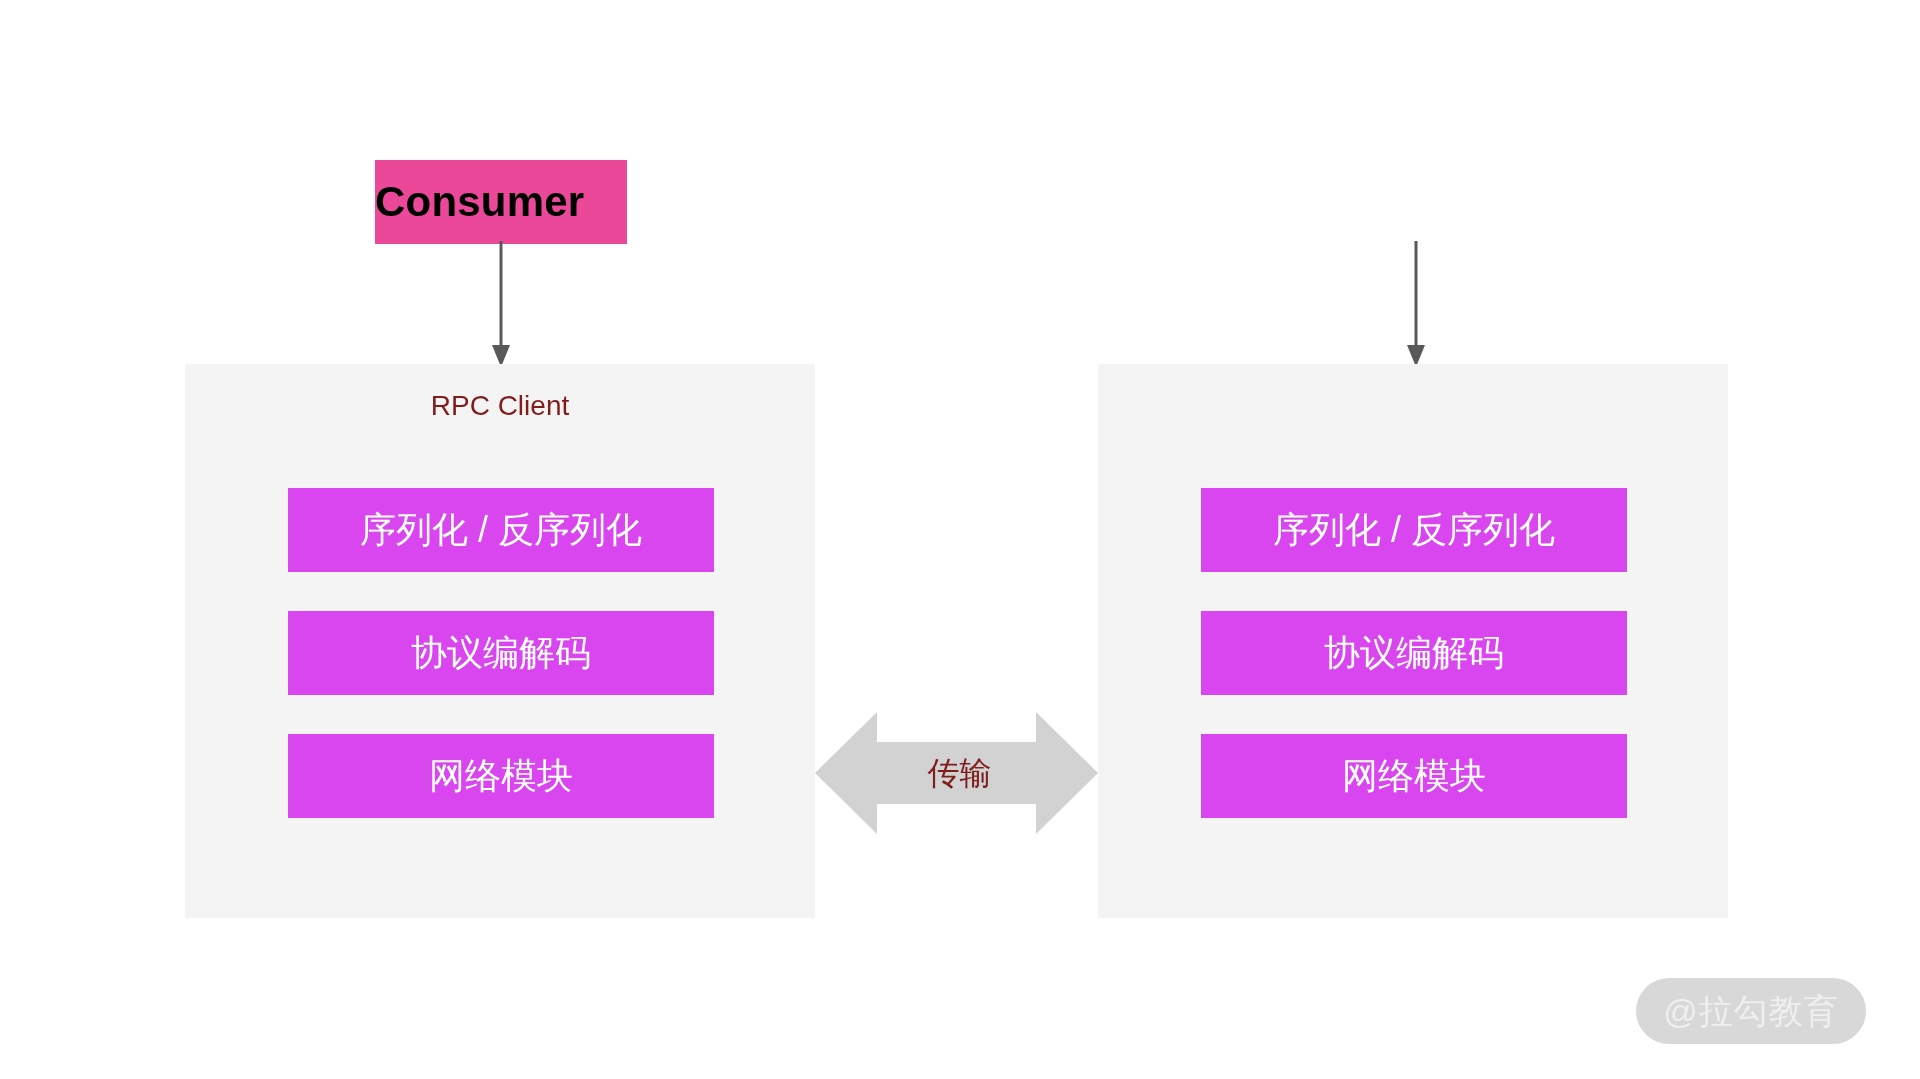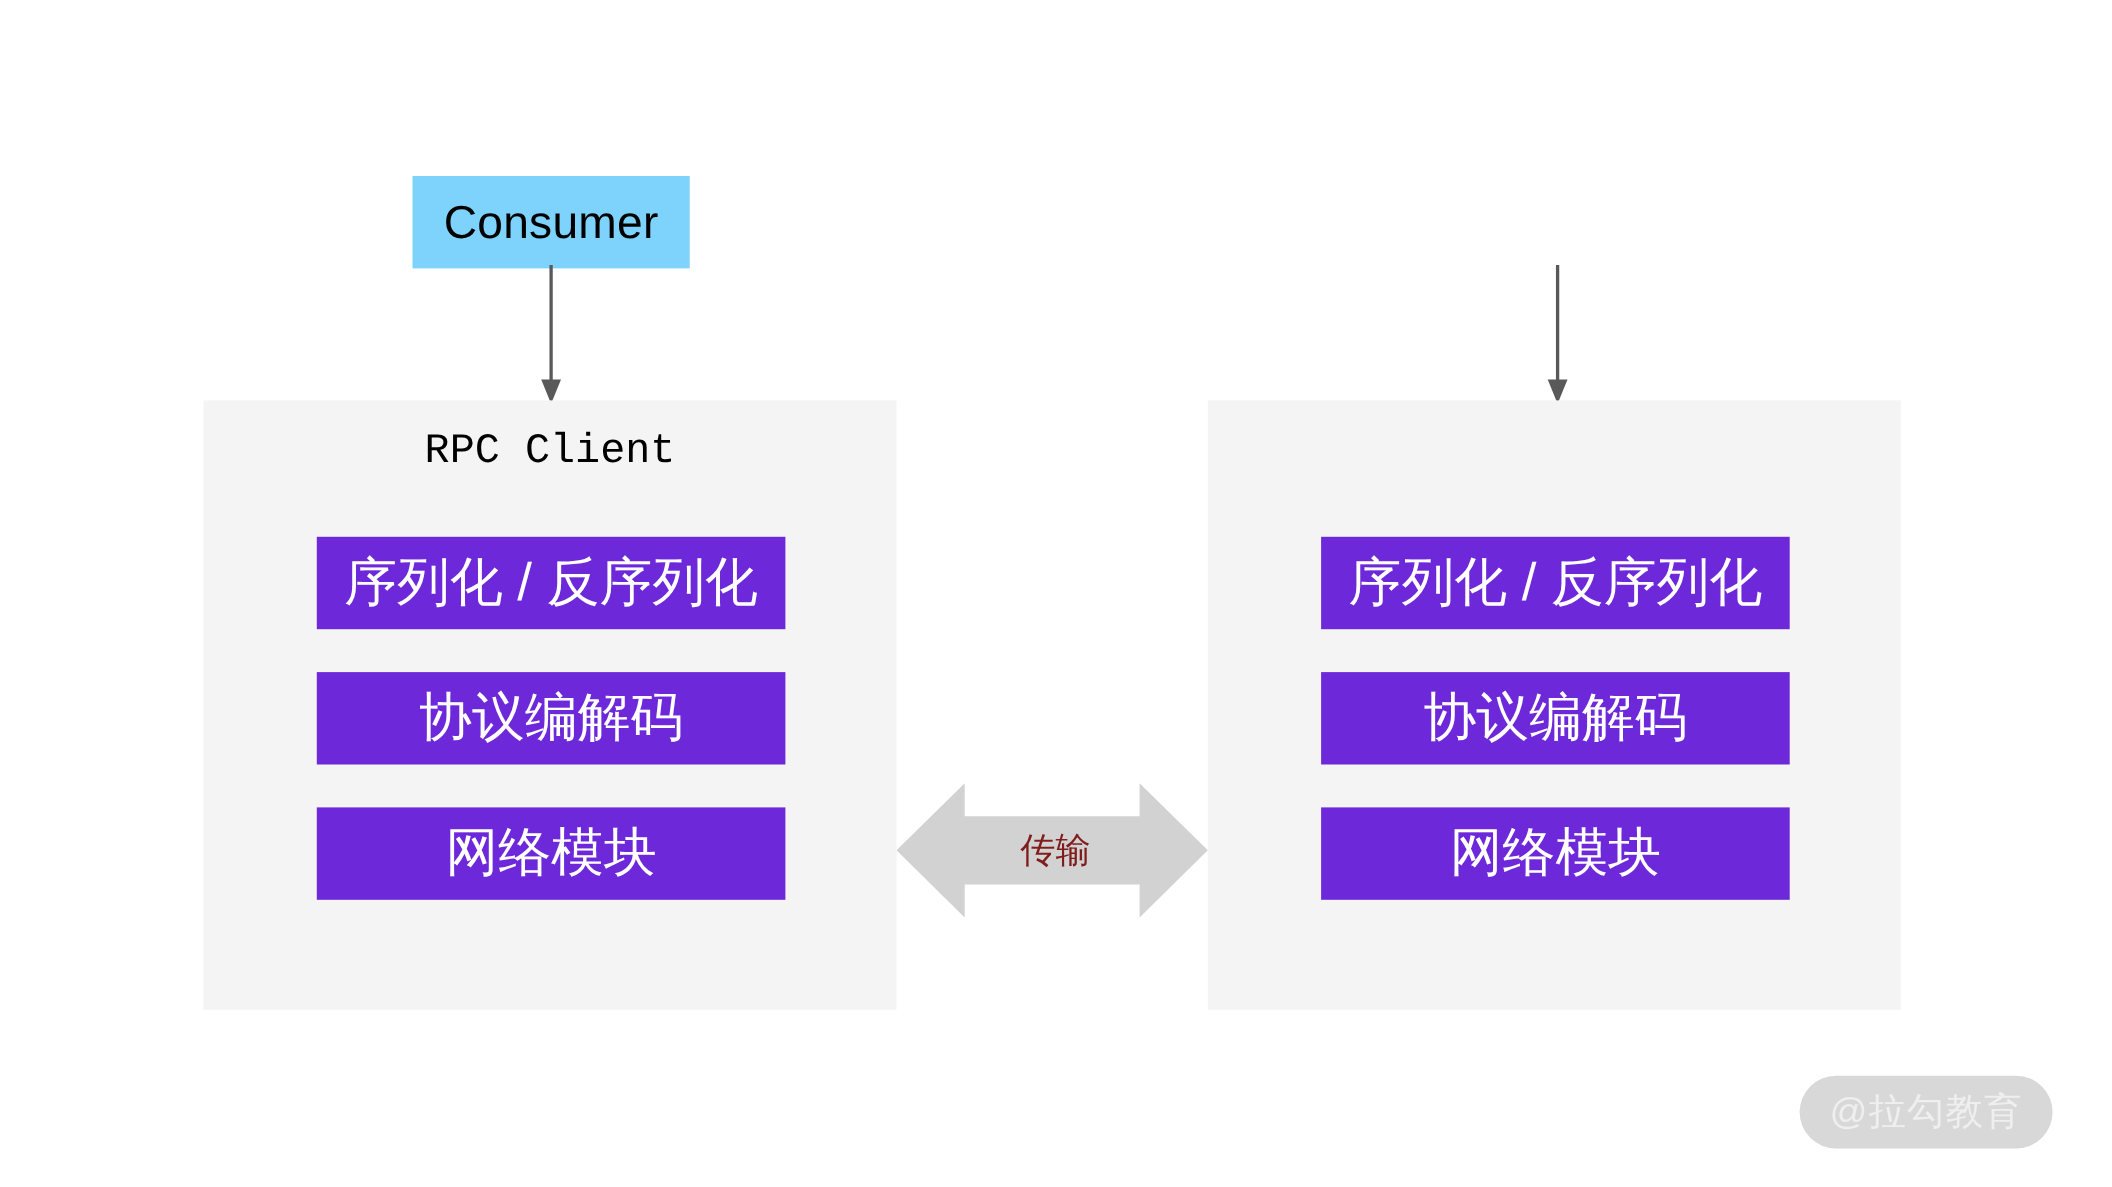--- a/index.html
+++ b/index.html
@@ -18,27 +18,26 @@
 
   .stage {
     position: absolute;
     inset: 0;
     background: #ffffff;
   }
 
   
   .role-box {
     position: absolute;
-    background: #7dd3fc;
+    background: #ec4899;
     display: flex;
     align-items: center;
-    justify-content: center;
     color: #000000;
     font-size: 42px;
-    font-weight: 400;
+    font-weight: 700;
     letter-spacing: 0.2px;
     line-height: 1;
   }
   #role-consumer { left: 375px; top: 160px; width: 252px; height: 84px; }
   #role-provider { left: 1290px; top: 160px; width: 252px; height: 84px; }
 
   
   .v-arrow {
     position: absolute;
     width: 24px;
@@ -54,43 +53,42 @@
   }
   #panel-client { left: 185px; top: 364px; width: 630px; height: 554px; }
   #panel-server { left: 1098px; top: 364px; width: 630px; height: 554px; }
 
   .panel-title {
     position: absolute;
     top: 28px;
     left: 0;
     width: 100%;
     text-align: center;
-    font-size: 38px;
+    font-size: 28px;
     font-weight: 400;
-    color: #000000;
+    color: #7f1d1d;
     line-height: 1;
-    font-family: Liberation Mono, monospace;
   }
 
   
   .module-list {
     position: absolute;
     left: 103px;
     top: 124px;
     width: 426px;
   }
   .module-bar {
     width: 426px;
     height: 84px;
-    background: #6d28d9;
+    background: #d946ef;
     display: flex;
     align-items: center;
     justify-content: center;
     color: #ffffff;
-    font-size: 48px;
+    font-size: 36px;
     font-weight: 400;
     line-height: 1;
     margin-bottom: 39px;
   }
   .module-bar:last-child { margin-bottom: 0; }
 
   
   #transport {
     position: absolute;
     left: 815px;

